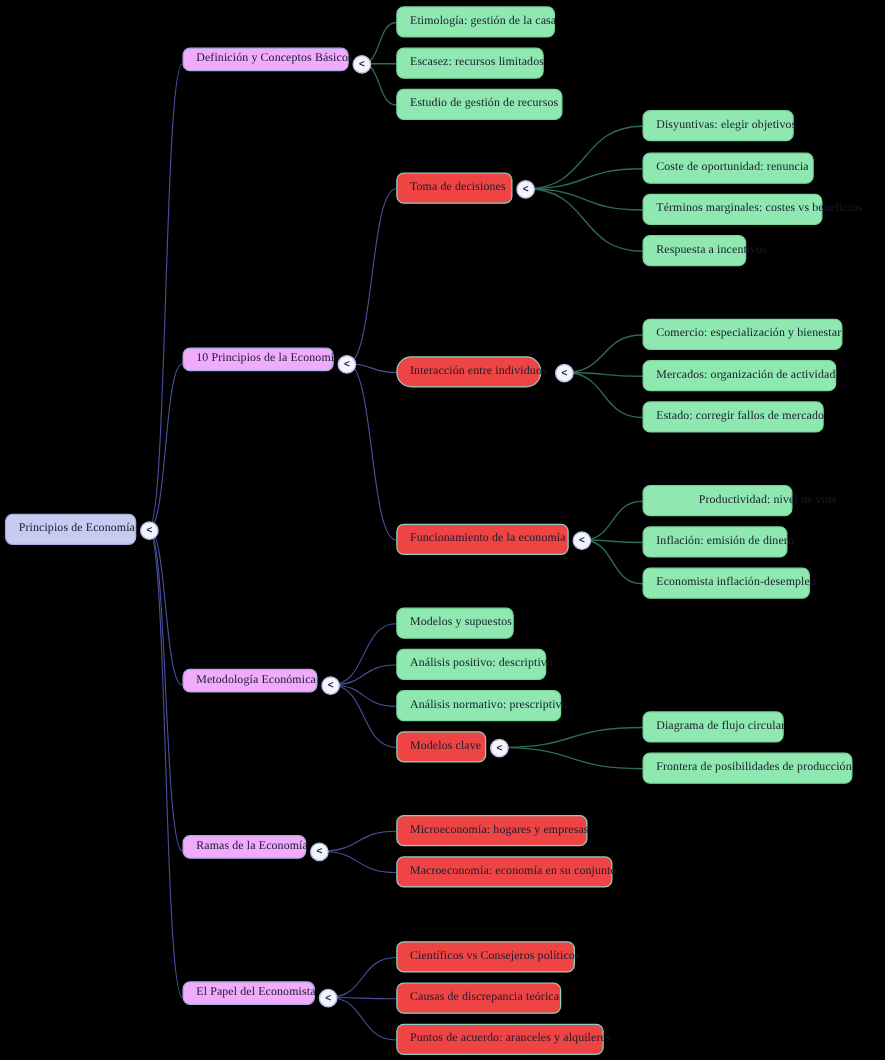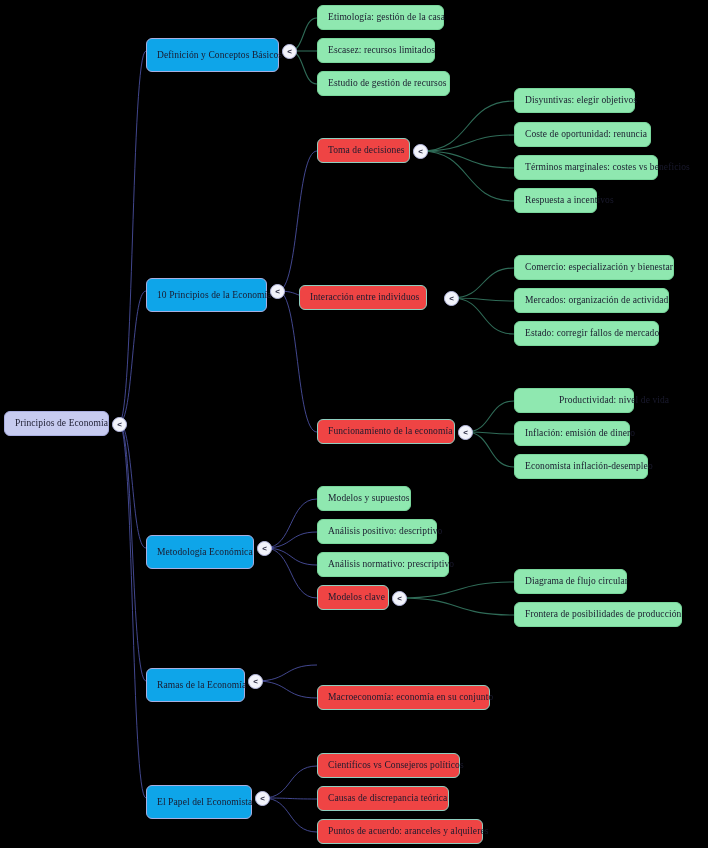--- a/index.html
+++ b/index.html
@@ -36,23 +36,23 @@
     white-space: nowrap;
     letter-spacing: 0.1px;
   }
   .node-root {
     background: #c7cbf0;
     border: 1px solid #a9aee0;
     height: 25px;
     font-size: 9.5px;
   }
   .node-l1 {
-    background: #0ea5e9;
+    background: #f0abfc;
     border: 1px solid #a9aee0;
-    height: 34px;
+    height: 19px;
   }
   .node-l2 {
     background: #ef4444;
     border: 1px solid #8ecfc0;
     height: 25px;
   }
   .node-leaf {
     background: #8fe8b0;
     border: 1px solid #79d79c;
     height: 25px;
@@ -118,36 +118,37 @@
     <div class="node node-l1" style="left: 146px; top: 38px; width: 133px;">Definición y Conceptos Básicos</div>
     <div class="node node-leaf" style="left: 317px; top: 5px; width: 127px;">Etimología: gestión de la casa</div>
     <div class="node node-leaf" style="left: 317px; top: 38px; width: 118px;">Escasez: recursos limitados</div>
     <div class="node node-leaf" style="left: 317px; top: 71px; width: 133px;">Estudio de gestión de recursos</div>
     <div class="node node-l1" style="left: 146px; top: 278px; width: 121px;">10 Principios de la Economía</div>
     <div class="node node-l2" style="left: 317px; top: 138px; width: 93px;">Toma de decisiones</div>
     <div class="node node-leaf" style="left: 514px; top: 88px; width: 121px;">Disyuntivas: elegir objetivos</div>
     <div class="node node-leaf" style="left: 514px; top: 122px; width: 137px;">Coste de oportunidad: renuncia</div>
     <div class="node node-leaf" style="left: 514px; top: 155px; width: 144px;">Términos marginales: costes vs beneficios</div>
     <div class="node node-leaf" style="left: 514px; top: 188px; width: 83px;">Respuesta a incentivos</div>
-    <div class="node node-l2" style="left: 299px; top: 285px; width: 128px;">Interacción entre individuos</div>
+    <div class="node node-l2" style="left: 317px; top: 285px; width: 116px; border-radius: 12px;">Interacción entre individuos</div>
     <div class="node node-leaf" style="left: 514px; top: 255px; width: 160px;">Comercio: especialización y bienestar</div>
     <div class="node node-leaf" style="left: 514px; top: 288px; width: 155px;">Mercados: organización de actividad</div>
     <div class="node node-leaf" style="left: 514px; top: 321px; width: 145px;">Estado: corregir fallos de mercado</div>
     <div class="node node-l2" style="left: 317px; top: 419px; width: 138px;">Funcionamiento de la economía</div>
     <div class="node node-leaf" style="left: 514px; top: 388px; width: 120px; padding-left: 44px;">Productividad: nivel de vida</div>
     <div class="node node-leaf" style="left: 514px; top: 421px; width: 116px;">Inflación: emisión de dinero</div>
     <div class="node node-leaf" style="left: 514px; top: 454px; width: 134px;">Economista inflación-desempleo</div>
     <div class="node node-l1" style="left: 146px; top: 535px; width: 108px;">Metodología Económica</div>
     <div class="node node-leaf" style="left: 317px; top: 486px; width: 94px;">Modelos y supuestos</div>
     <div class="node node-leaf" style="left: 317px; top: 519px; width: 120px;">Análisis positivo: descriptivo</div>
     <div class="node node-leaf" style="left: 317px; top: 552px; width: 132px;">Análisis normativo: prescriptivo</div>
     <div class="node node-l2" style="left: 317px; top: 585px; width: 72px;">Modelos clave</div>
     <div class="node node-leaf" style="left: 514px; top: 569px; width: 113px;">Diagrama de flujo circular</div>
     <div class="node node-leaf" style="left: 514px; top: 602px; width: 168px;">Frontera de posibilidades de producción</div>
     <div class="node node-l1" style="left: 146px; top: 668px; width: 99px;">Ramas de la Economía</div>
+    <div class="node node-l2" style="left: 317px; top: 652px; width: 153px;">Microeconomía: hogares y empresas</div>
     <div class="node node-l2" style="left: 317px; top: 685px; width: 173px;">Macroeconomía: economía en su conjunto</div>
     <div class="node node-l1" style="left: 146px; top: 785px; width: 106px;">El Papel del Economista</div>
     <div class="node node-l2" style="left: 317px; top: 753px; width: 143px;">Científicos vs Consejeros políticos</div>
     <div class="node node-l2" style="left: 317px; top: 786px; width: 132px;">Causas de discrepancia teórica</div>
     <div class="node node-l2" style="left: 317px; top: 819px; width: 166px;">Puntos de acuerdo: aranceles y alquileres</div>
     <div class="toggle" style="left: 112px; top: 417px;">
       <span>&lt;</span>
     </div>
     <div class="toggle" style="left: 282px; top: 44px;">
       <span>&lt;</span>

